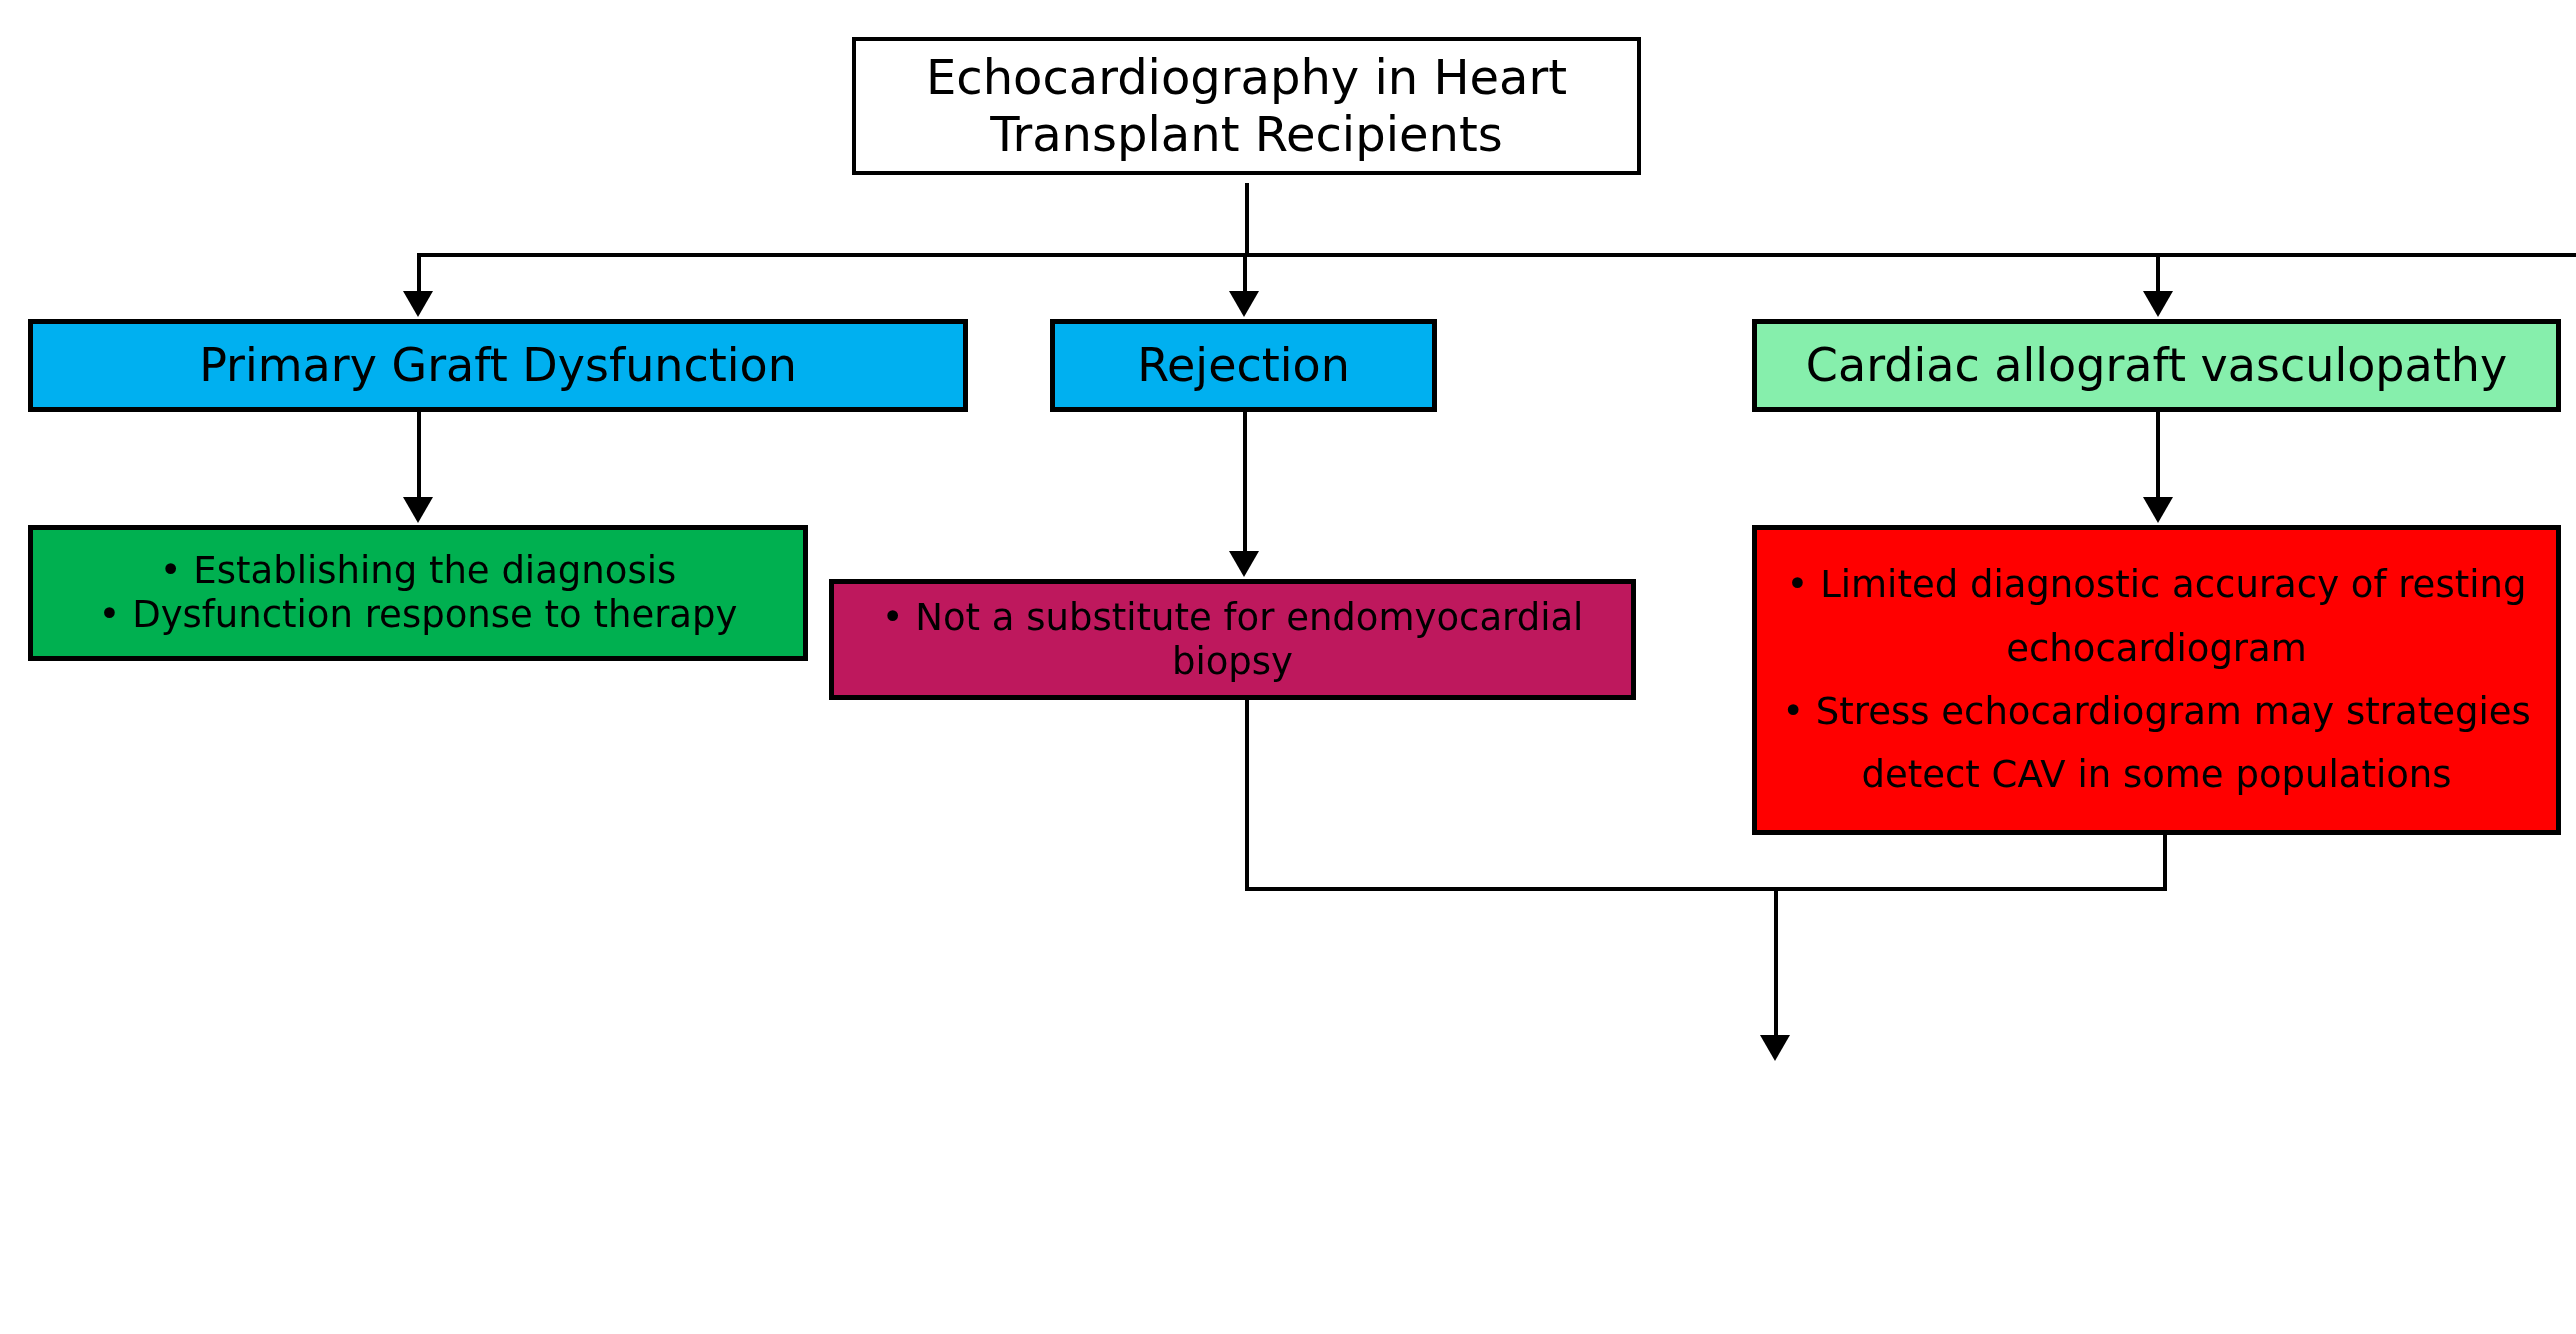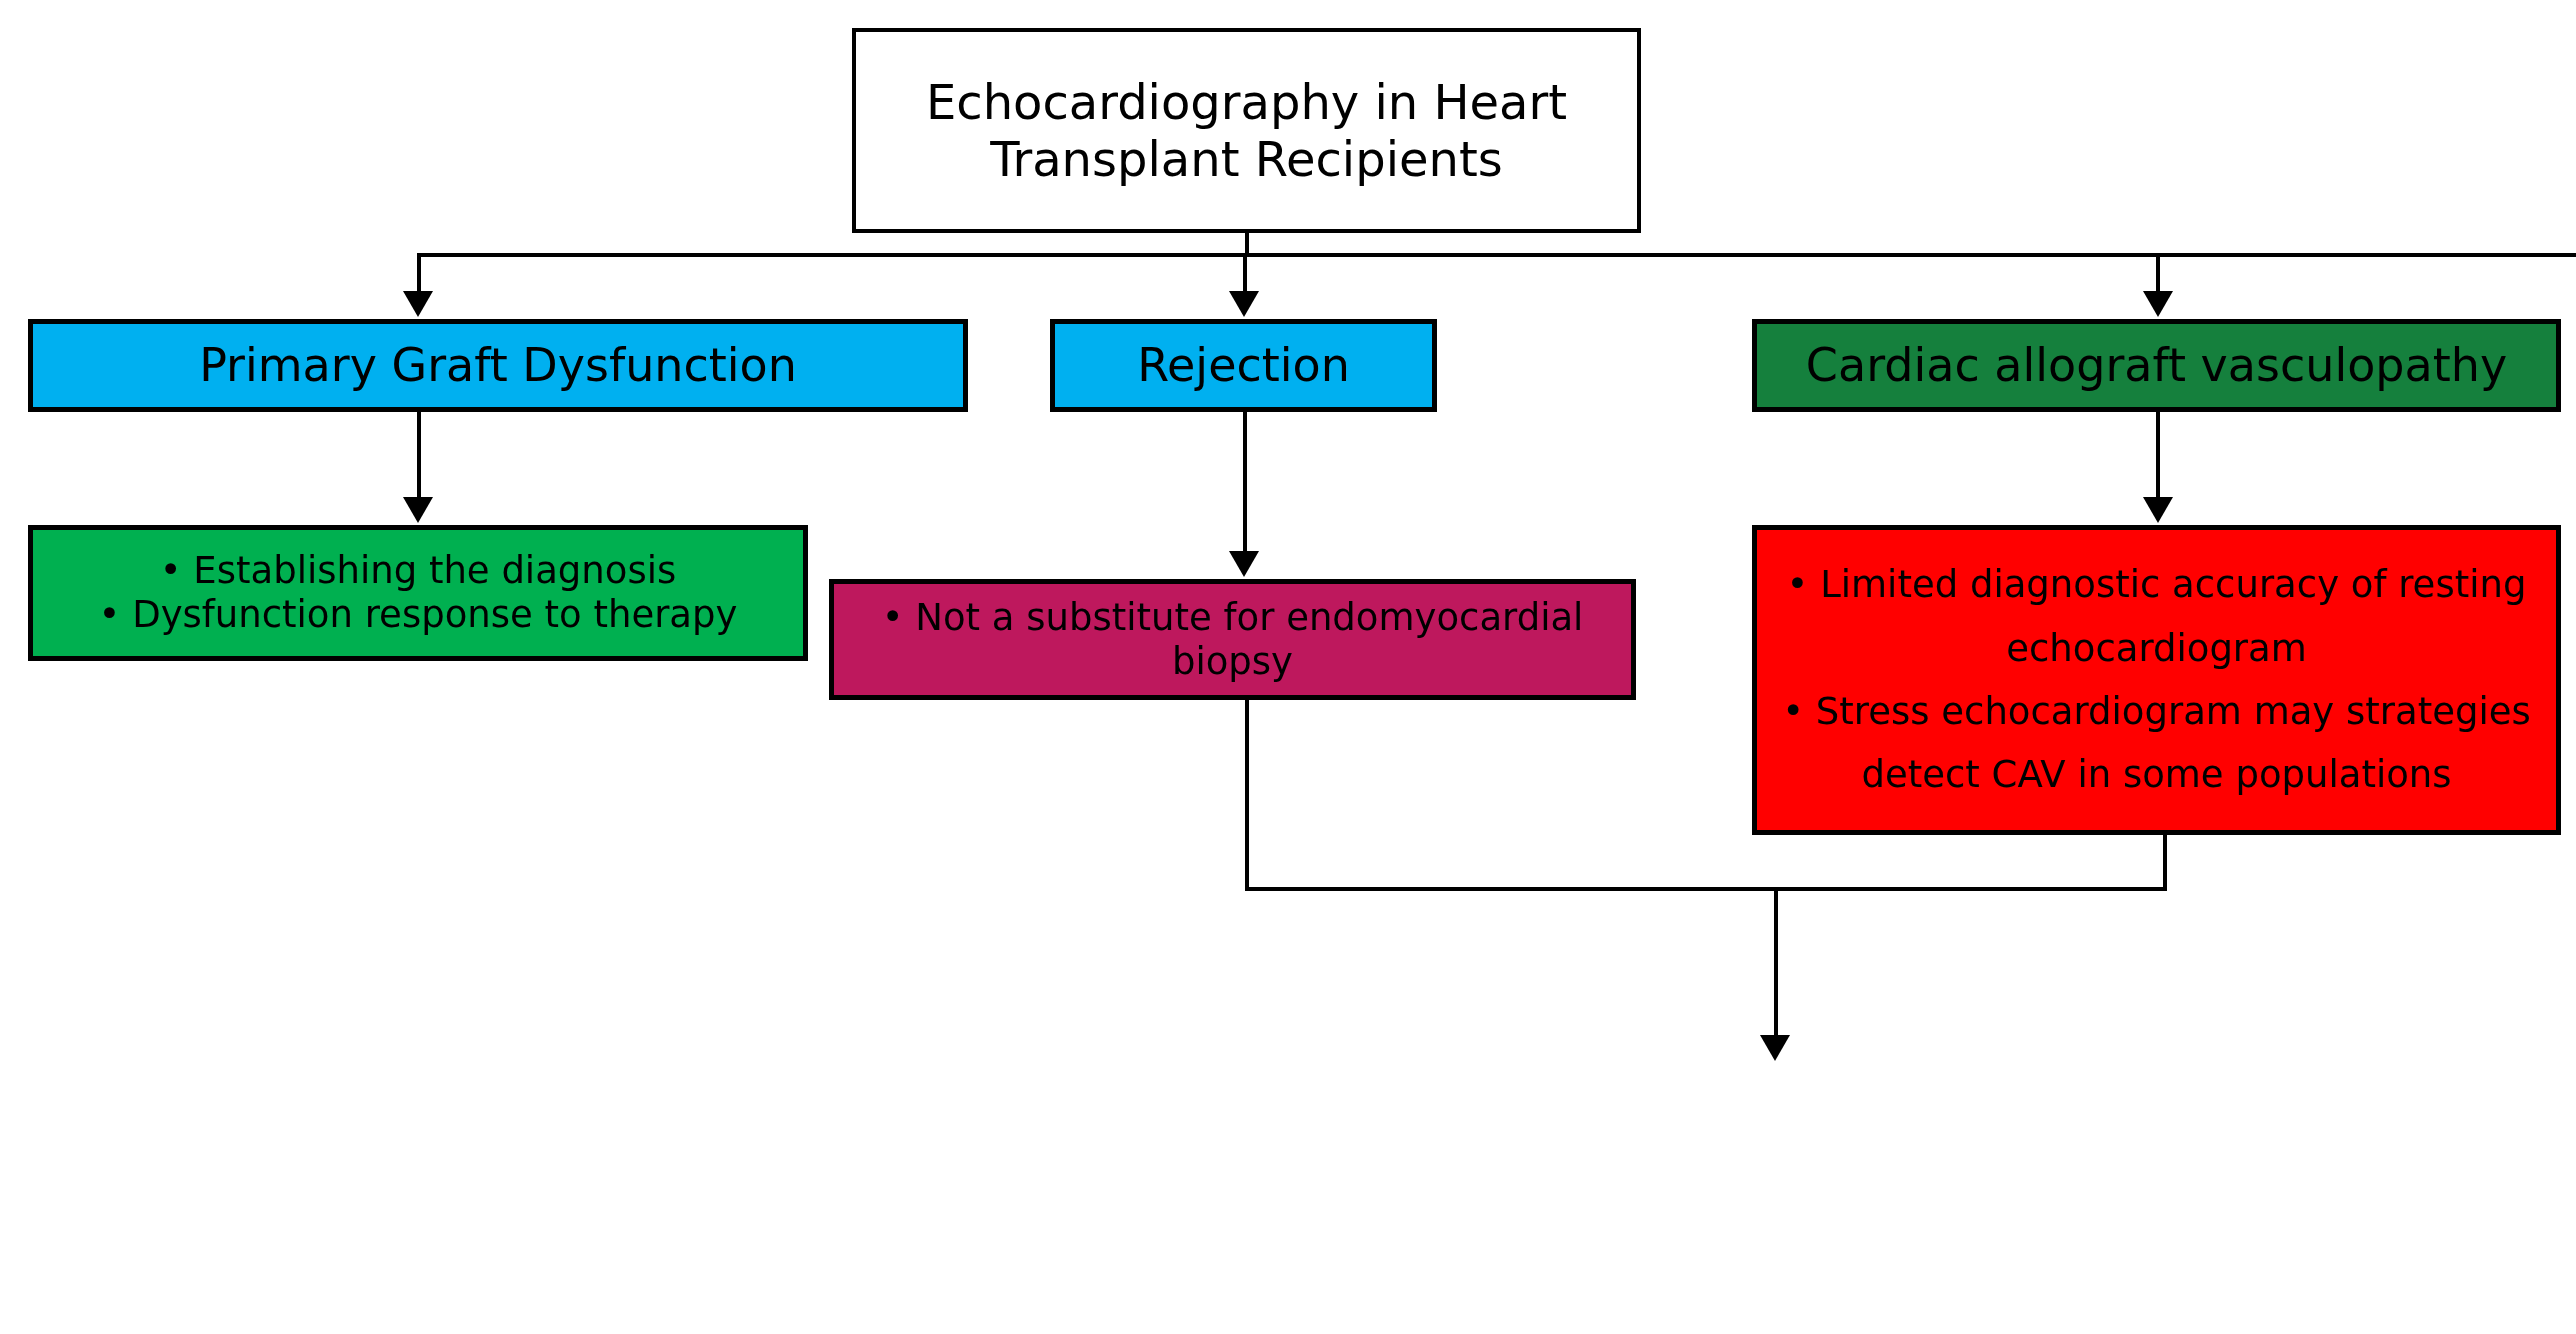--- a/index.html
+++ b/index.html
@@ -23,40 +23,40 @@
     align-items: center;
     justify-content: center;
     text-align: center;
     color: #000000;
     line-height: 1.18;
   }
   .node .line { display: block; white-space: nowrap; }
 
   
   #node-title {
-    left: 852px; top: 28px; width: 789px; height: 205px;
+    left: 852px; top: 37px; width: 789px; height: 138px;
     background: #ffffff;
     border: 4.4px solid #000000;
     font-size: 48px;
   }
   #node-pgd {
     left: 28px; top: 319px; width: 940px; height: 93px;
     background: #00b0f0;
     border: 5.3px solid #000000;
     font-size: 46px;
   }
   #node-rejection {
     left: 1050px; top: 319px; width: 387px; height: 93px;
     background: #00b0f0;
     border: 5.3px solid #000000;
     font-size: 46px;
   }
   #node-cav {
     left: 1752px; top: 319px; width: 809px; height: 93px;
-    background: #15803d;
+    background: #86efac;
     border: 5.3px solid #000000;
     font-size: 46px;
   }
   #node-pgd-detail {
     left: 28px; top: 525px; width: 780px; height: 136px;
     background: #00b050;
     border: 5.3px solid #000000;
     font-size: 37px;
   }
   #node-rejection-detail {

